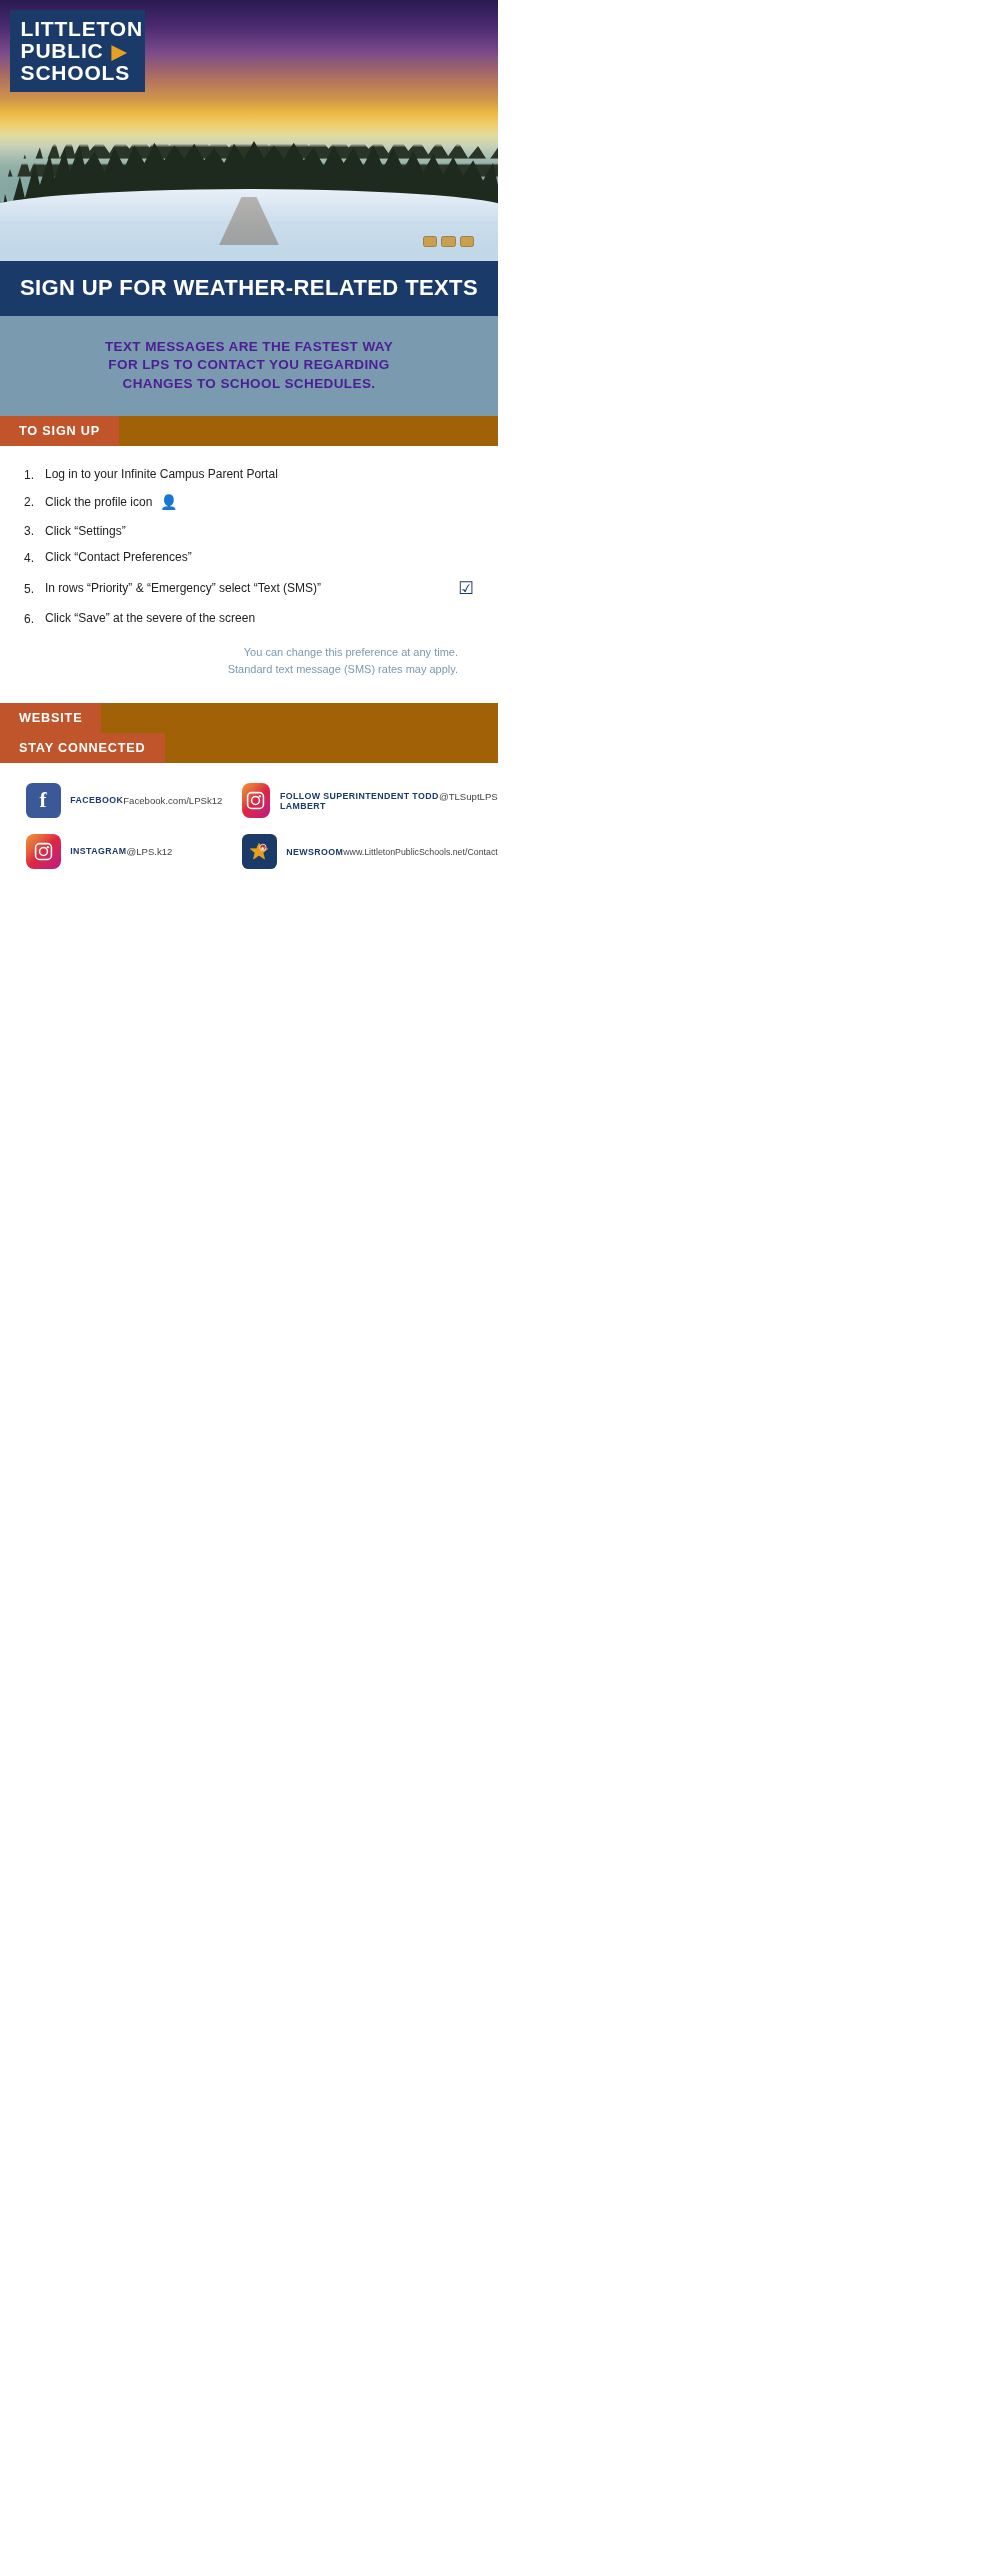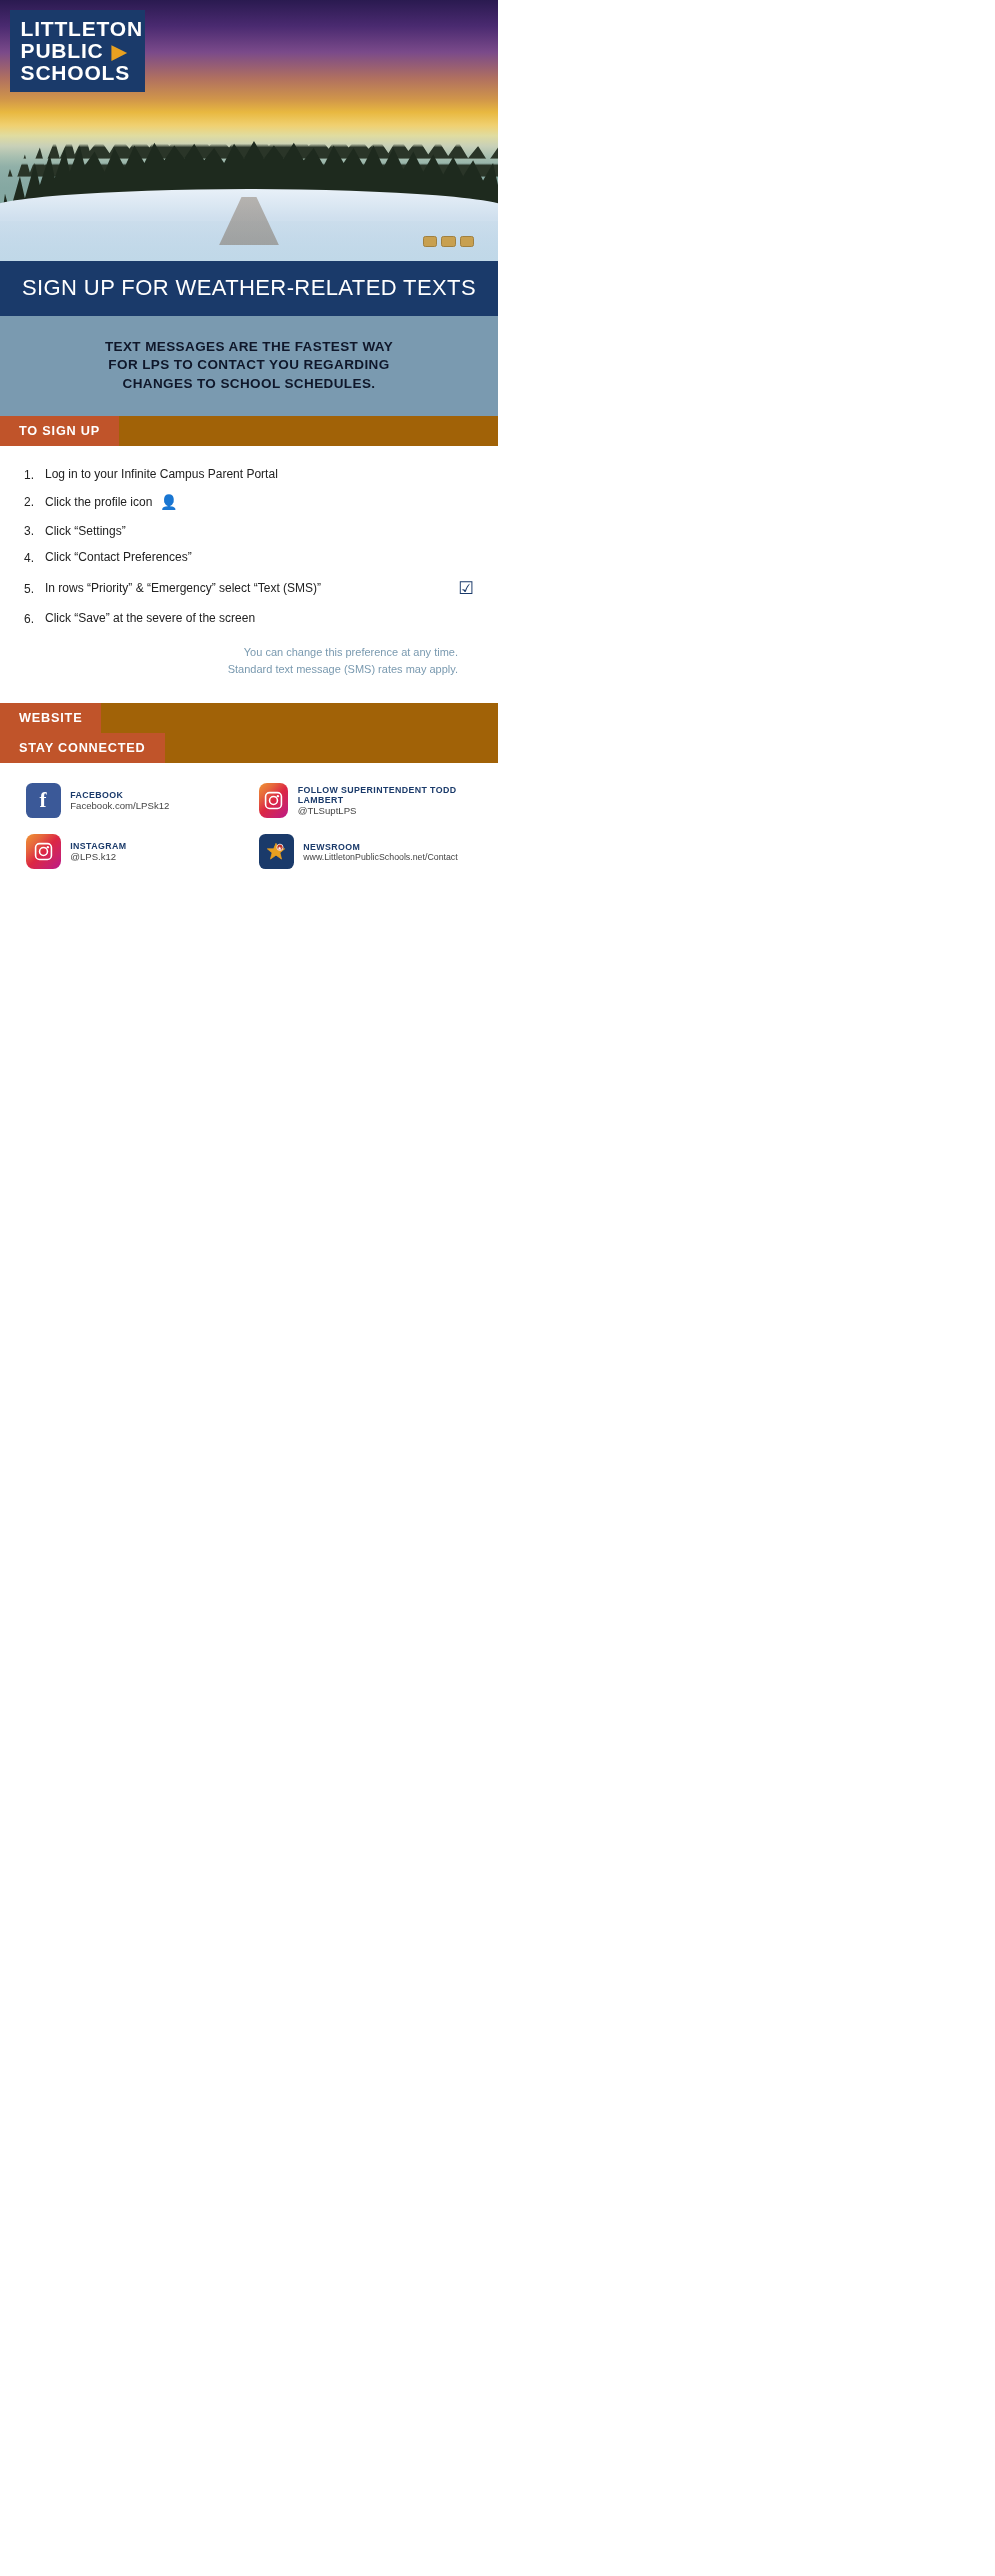--- a/index.html
+++ b/index.html
@@ -112,35 +112,35 @@
       font-size: 19px;
       vertical-align: middle;
       margin-left: 1.6px;
     }
 
     
     .main-title {
       background: #1a3a6a;
       color: #fff;
       font-size: 22px;
-      font-weight: 400;
+      font-weight: 700;
       text-transform: uppercase;
       text-align: center;
       padding: 14.3px 16px;
       letter-spacing: 0.4px;
     }
 
     .subtitle-box {
       background: #7a9ab0;
       padding: 22px 24px;
       text-align: center;
     }
 
     .subtitle-text {
-      color: #0f172a;
+      color: #4c1d95;
       font-size: 13.5px;
       font-weight: 800;
       text-transform: uppercase;
       line-height: 1.4;
       letter-spacing: 0.4px;
     }
 
     
     .section-header {
       display: flex;
@@ -301,21 +301,21 @@
       border-radius: 6.4px;
       display: flex;
       align-items: center;
       justify-content: center;
       color: #fff;
       font-size: 14.3px;
     }
 
     .social-label {
       display: flex;
-      flex-direction: column;
+      flex-direction: row;
     }
 
     .social-title {
       font-size: 8.8px;
       font-weight: 900;
       color: #1a3a6a;
       text-transform: uppercase;
       letter-spacing: 0.4px;
     }
 

